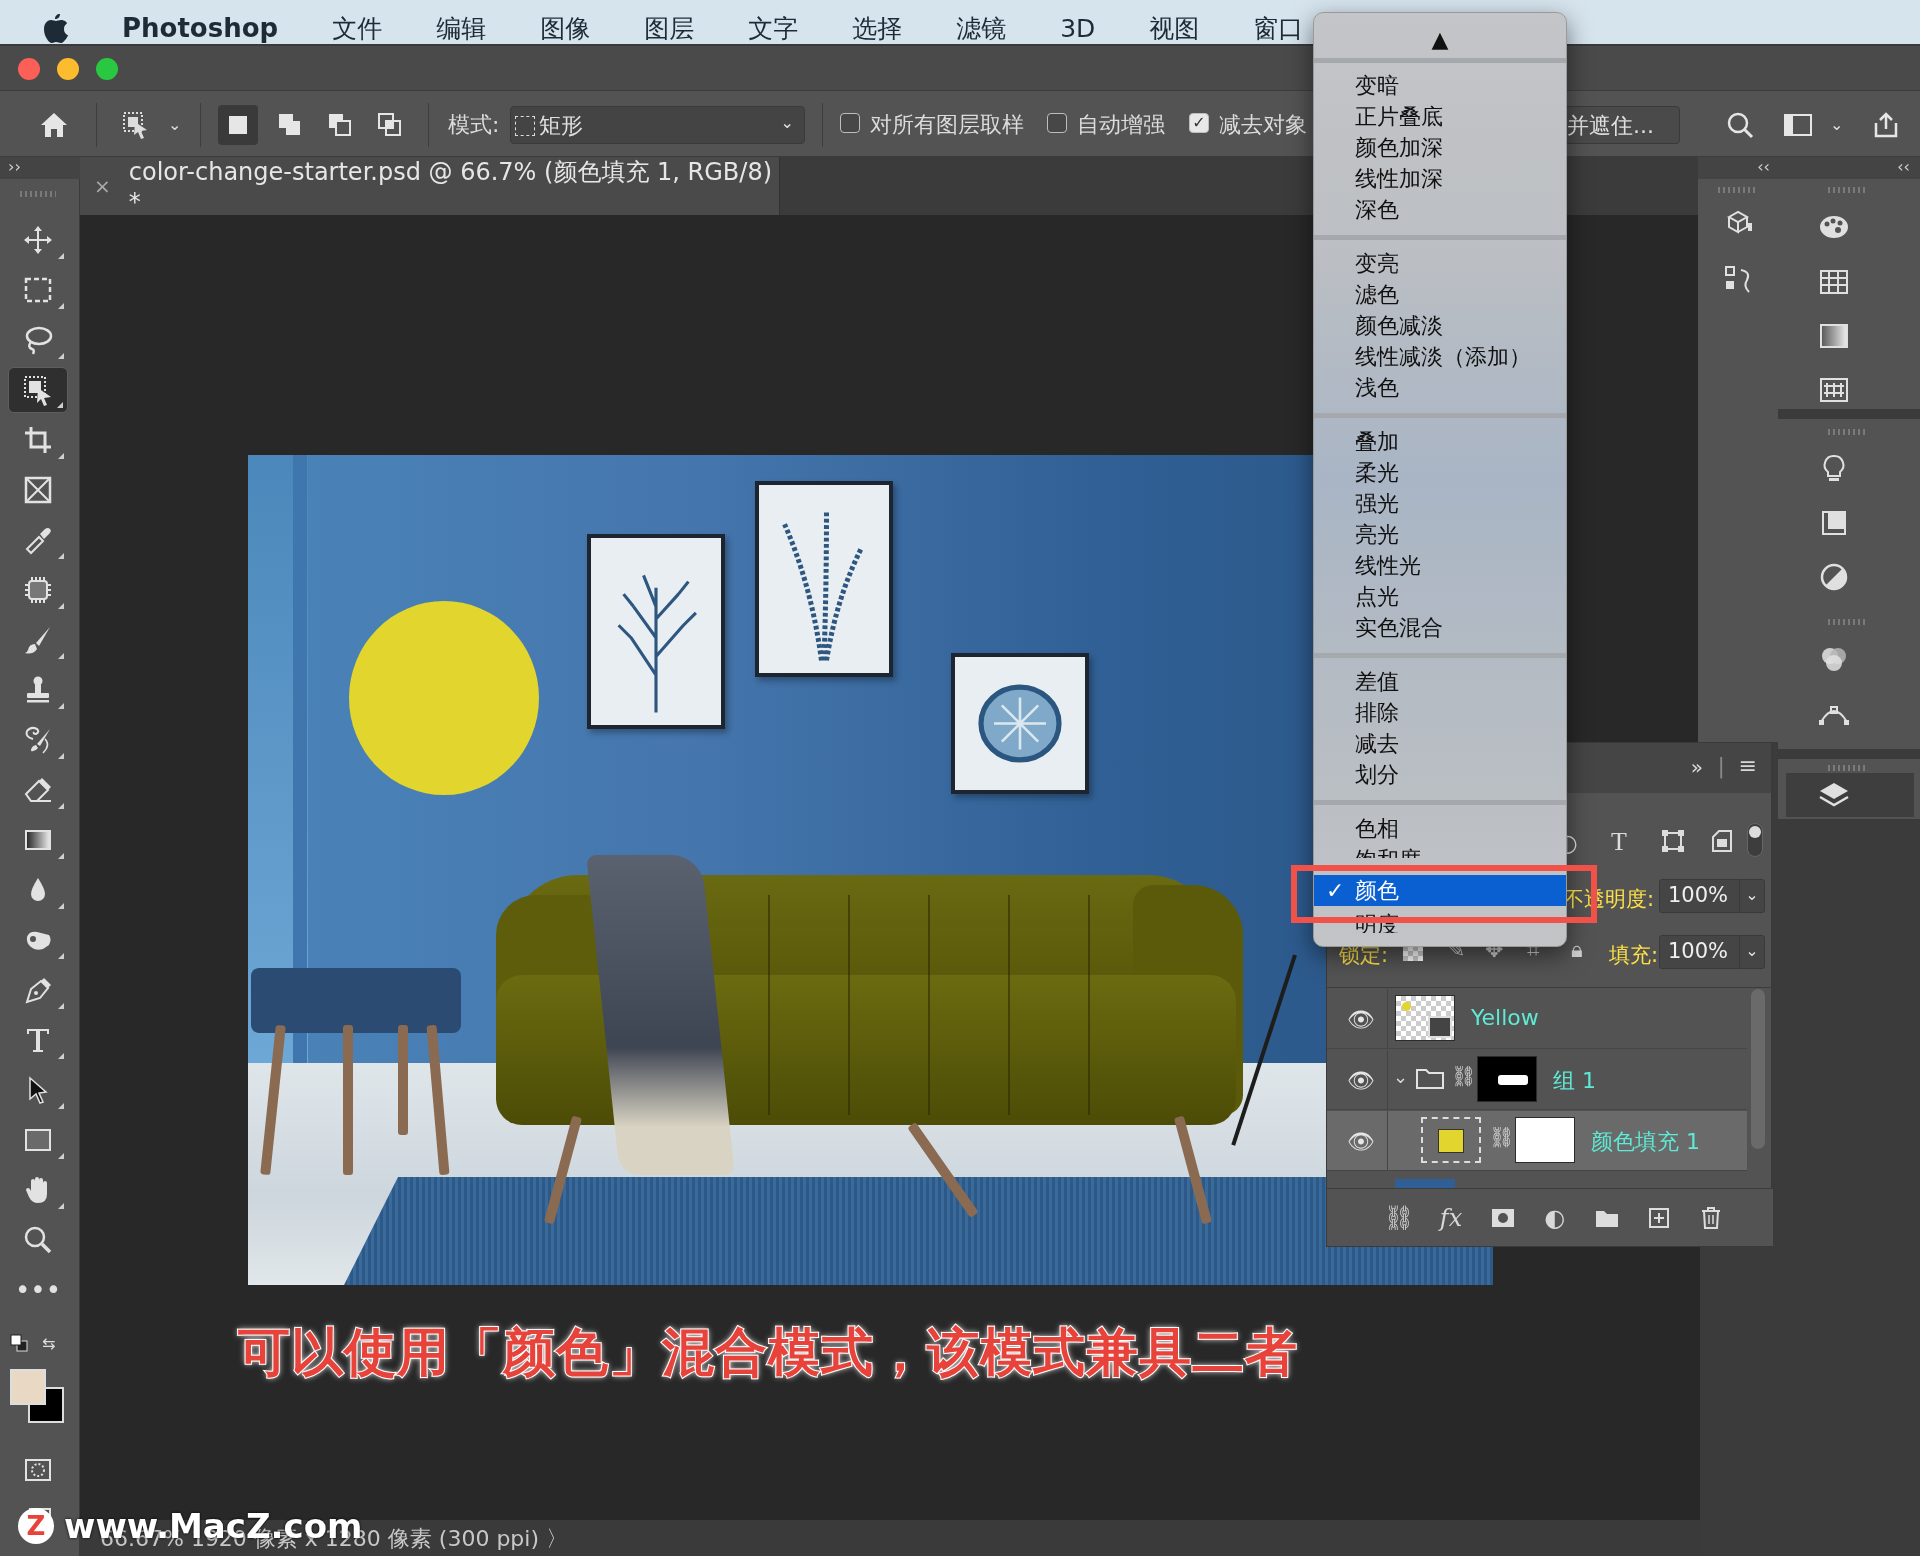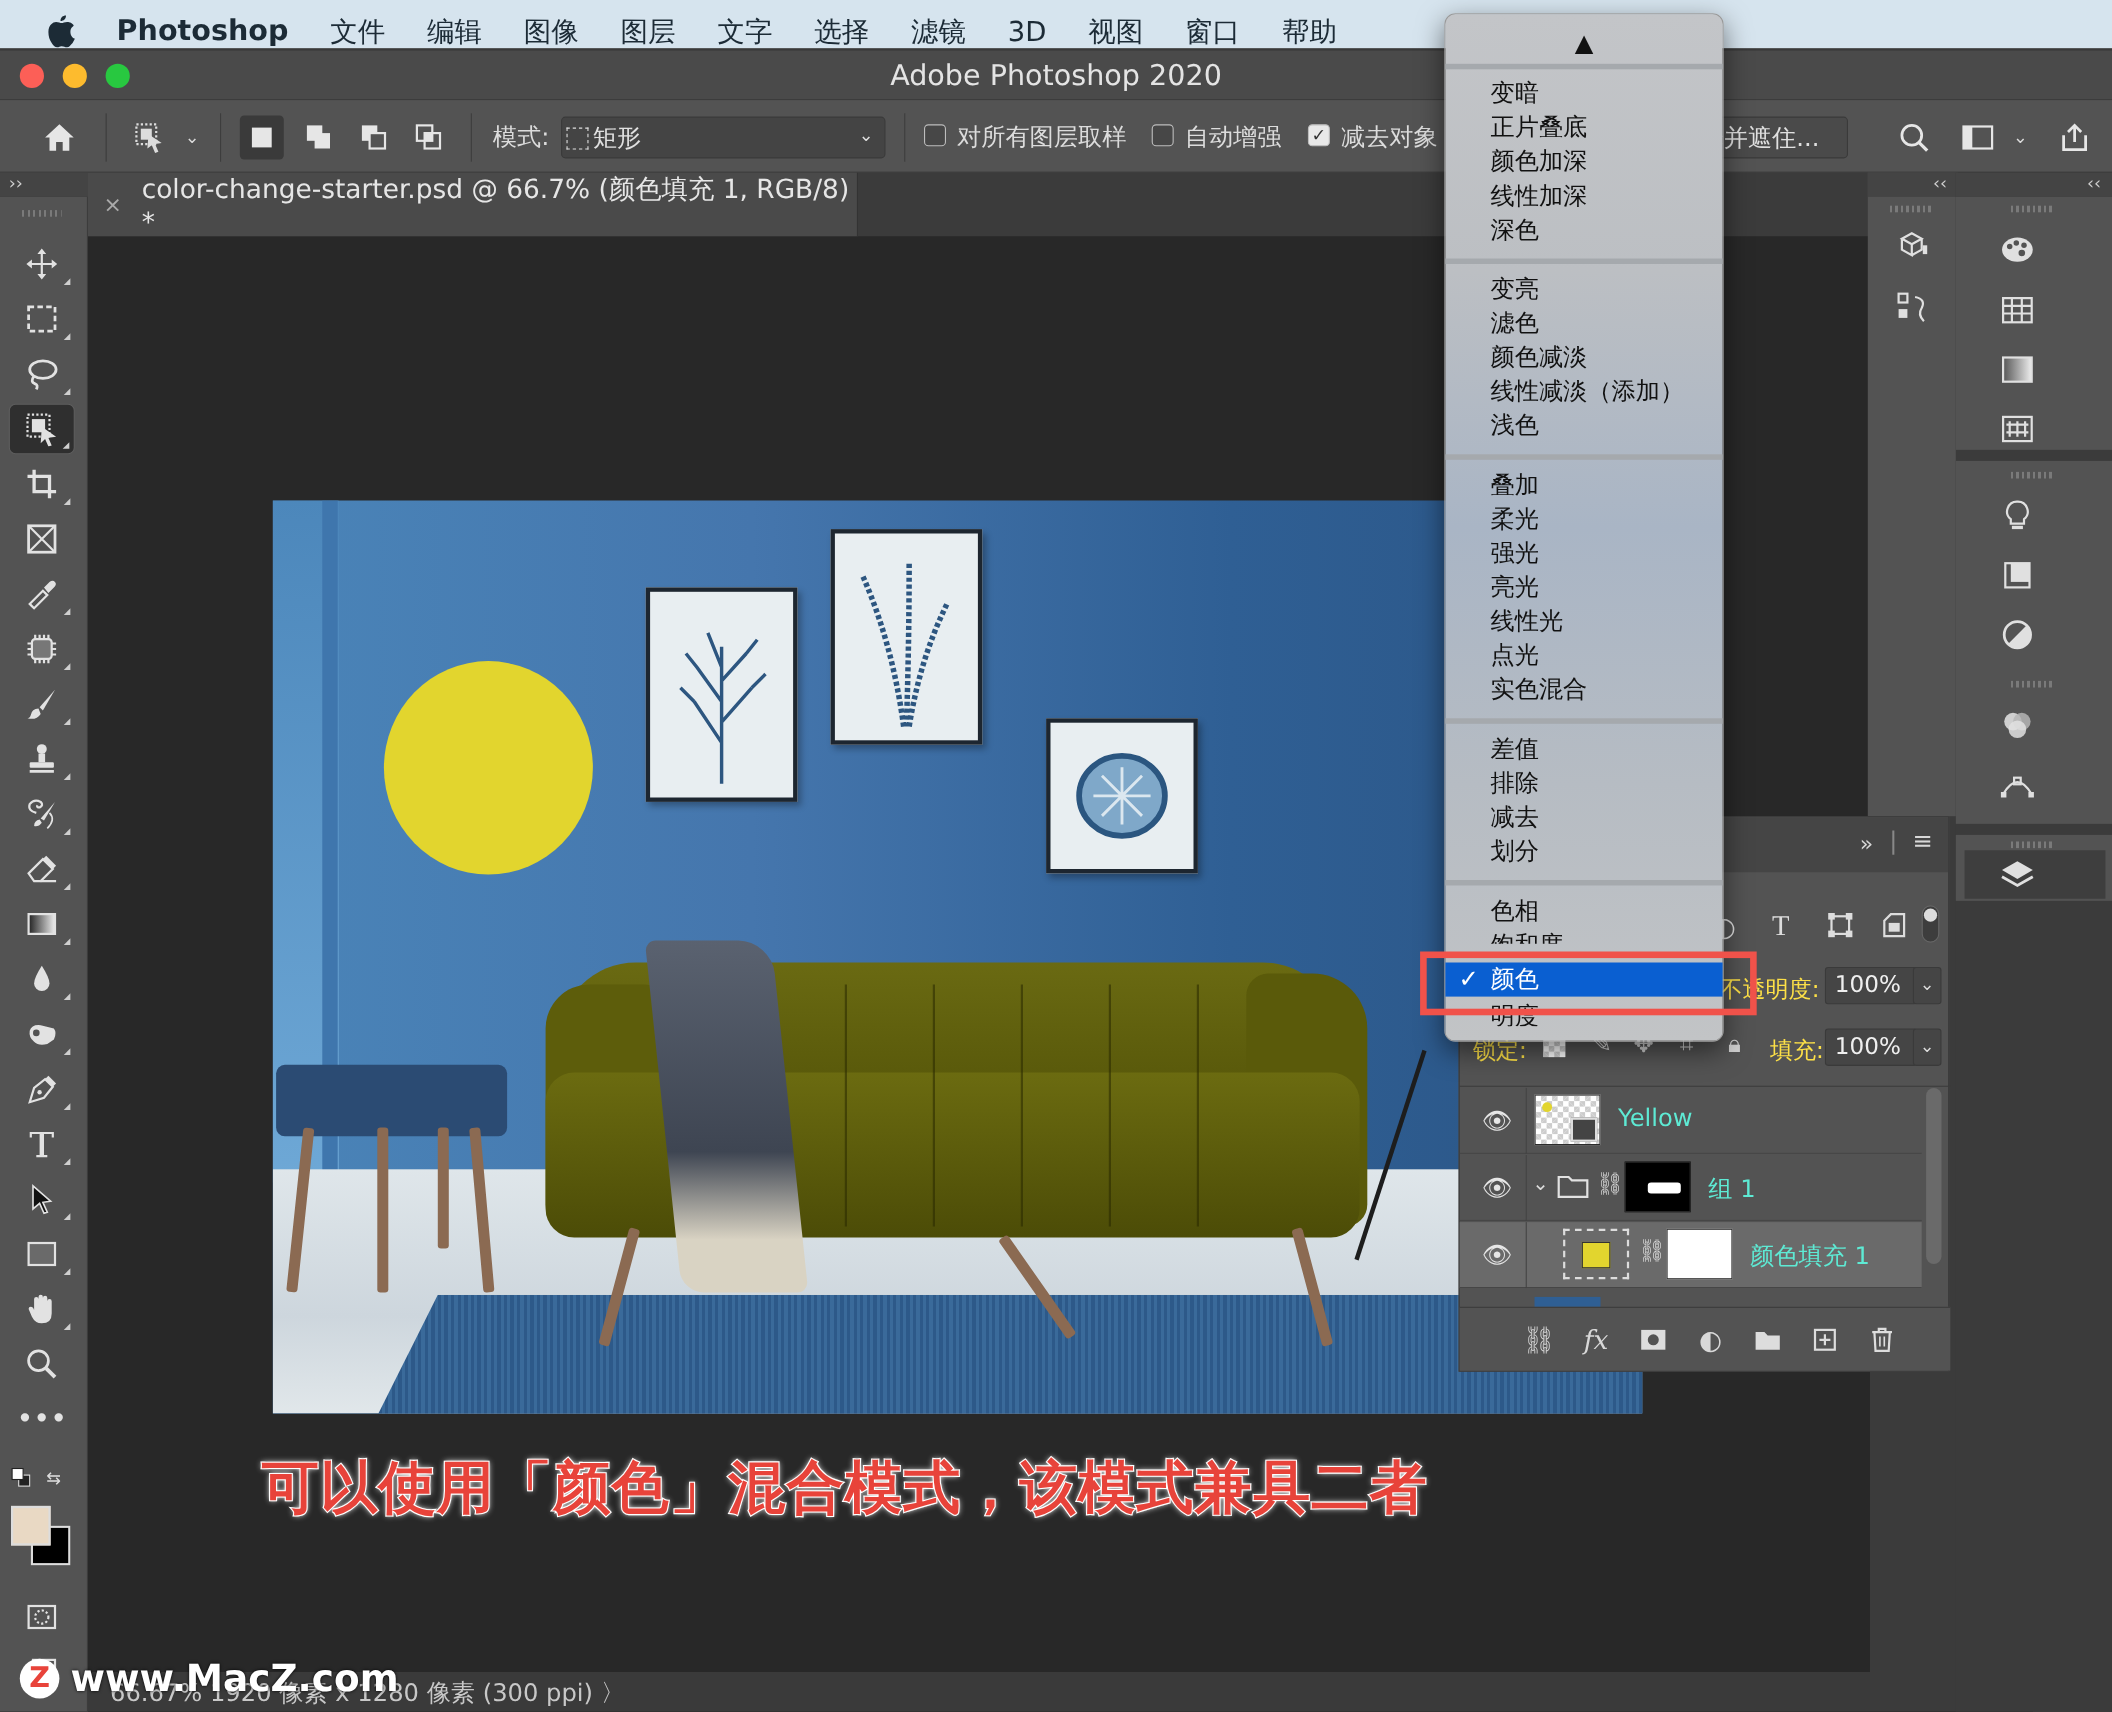--- a/index.html
+++ b/index.html
@@ -1,20 +1,20 @@
 <!DOCTYPE html>
 <html><head>
 <meta charset="utf-8">
 <style>
   * { box-sizing: border-box; margin: 0; padding: 0; }
   html, body { width: 1920px; height: 1556px; overflow: hidden; background: #282828; font-family: "DejaVu Sans", "Liberation Sans", sans-serif; }
   .abs { position: absolute; }
 
   
-  #menubar { left: 0; top: 0; width: 1920px; height: 56px; background: #d6e4ee; display: flex; align-items: center; padding-left: 40px; }
+  #menubar { left: 0; top: 0; width: 1920px; height: 56px; background: #d6e4ee; display: flex; align-items: center; padding-left: 40px; gap: 16px; }
   #menubar .apple { width: 30px; height: 34px; margin-right: 36px; display: flex; align-items: center; justify-content: center; }
   #menubar .app-name { font-weight: bold; font-size: 26px; color: #1c2b36; margin-right: 38px; }
   #menubar .menu-item { font-size: 25px; color: #1c2b36; margin-right: 38px; }
 
   
   #titlebar { left: 0; top: 44px; width: 1920px; height: 46px; background: #4a4a4a; border-top: 2px solid #3a3a3a; }
   .traffic { position: absolute; top: 12px; width: 22px; height: 22px; border-radius: 50%; }
   #titlebar .title { position: absolute; left: 0; width: 1920px; top: 8px; text-align: center; color: #e4e4e4; font-size: 26px; }
 
   
@@ -122,21 +122,20 @@
   <span class="menu-item">3D</span>
   <span class="menu-item">视图</span>
   <span class="menu-item">窗口</span>
   <span class="menu-item">帮助</span>
 </div>
 
 <div id="titlebar" class="abs">
   <span class="traffic" style="left:18px;background:#fc5f57;"></span>
   <span class="traffic" style="left:57px;background:#fdbb2e;"></span>
   <span class="traffic" style="left:96px;background:#28c840;"></span>
-  <div class="title">Adobe Photoshop 2020</div>
 </div>
 
 <div id="optionsbar" class="abs">
   <div class="opt-icon" style="left:34px;">
     <svg width="30" height="28" viewBox="0 0 30 28">
         <path d="M15 2 L28 14 H24 V26 H18 V18 H12 V26 H6 V14 H2 Z" fill="#e6e6e6"></path>
       </svg>
   </div>
   <div class="opt-sep" style="left:96px;"></div>
   <div class="opt-icon" style="left:116px;">

